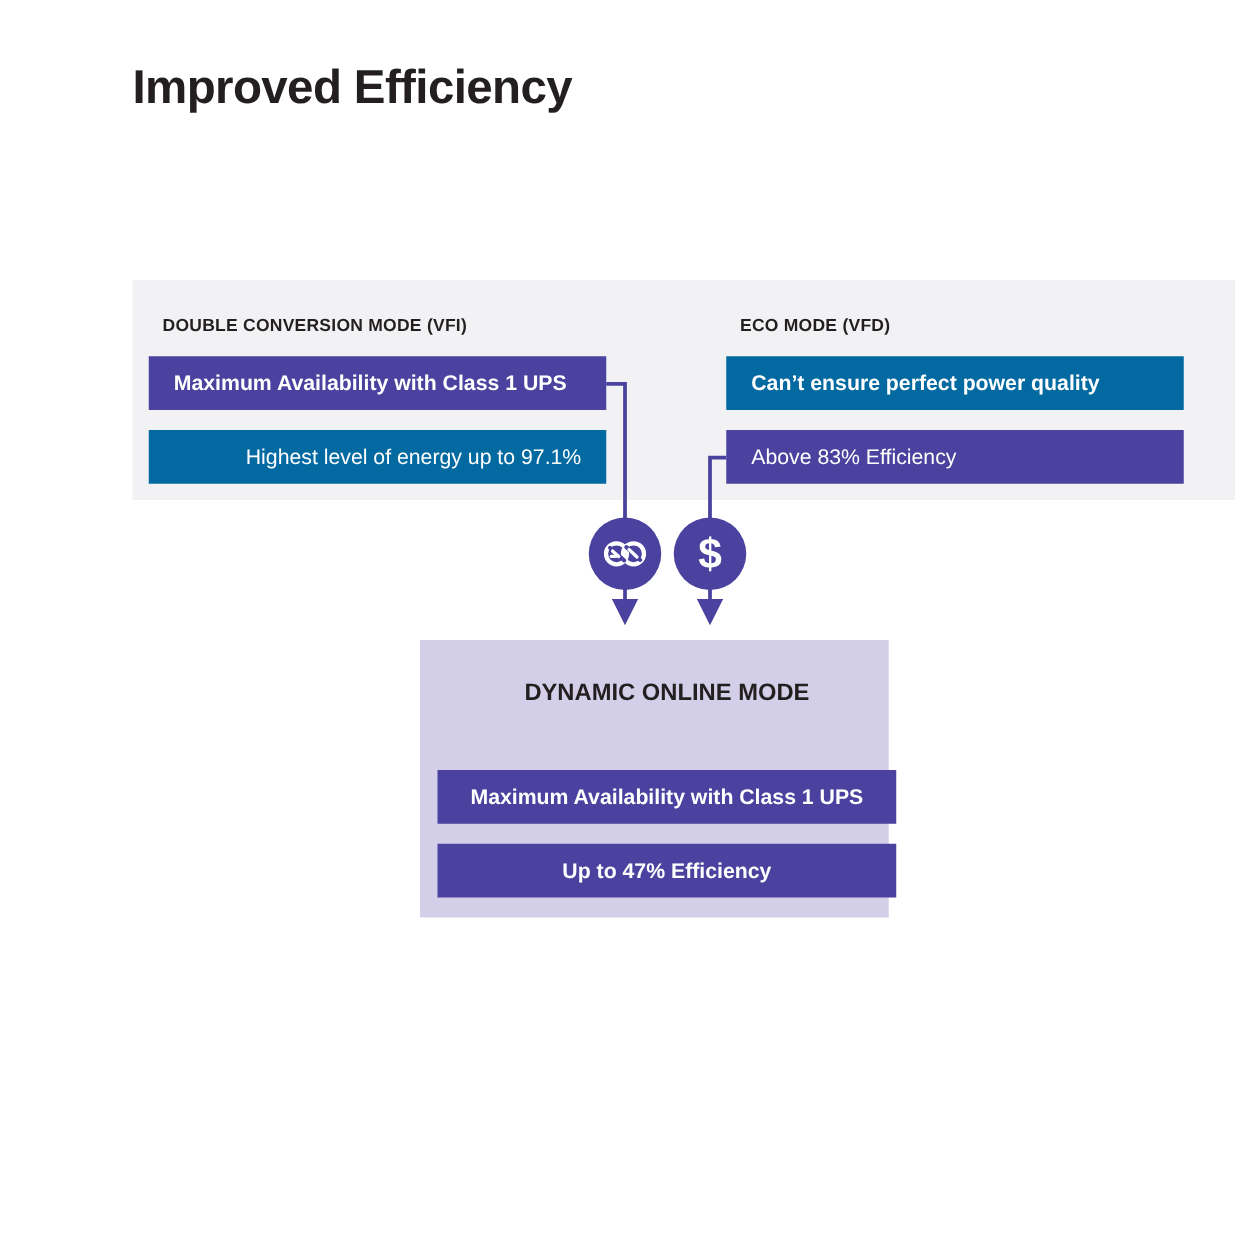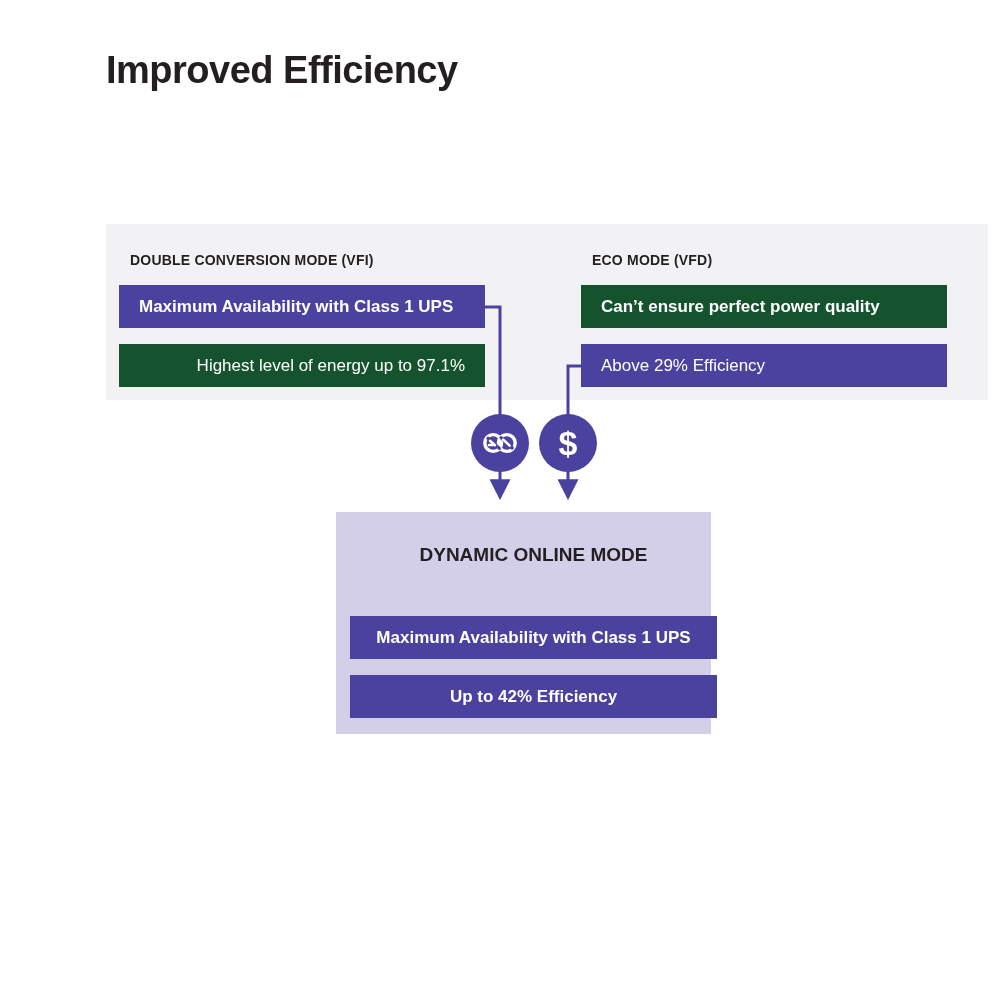--- a/index.html
+++ b/index.html
@@ -71,21 +71,21 @@
     width: 366px;
     height: 43px;
     box-sizing: border-box;
     display: flex;
     align-items: center;
     color: #ffffff;
     font-size: 17px;
     white-space: nowrap;
   }
   .bar.purple { background: #4a429e; }
-  .bar.black  { background: #14532d; }
+  .bar.black  { background: #0369a1; }
   .bar.row1 { top: 61px; }
   .bar.row2 { top: 120px; }
   .bar.align-left  { justify-content: flex-start; padding-left: 20px; }
   .bar.align-right { justify-content: flex-end;  padding-right: 20px; }
   .bar.bold { font-weight: 700; }
   .bar.regular { font-weight: 400; }
 
   
   #connectors {
     position: absolute;
@@ -158,21 +158,21 @@
 
     <div class="mode-col" id="mode-col-vfi">
       <div class="col-heading">DOUBLE CONVERSION MODE (VFI)</div>
       <div class="bar purple row1 align-left bold">Maximum Availability with Class 1 UPS</div>
       <div class="bar black row2 align-right regular">Highest level of energy up to 97.1%</div>
     </div>
 
     <div class="mode-col" id="mode-col-vfd">
       <div class="col-heading">ECO MODE (VFD)</div>
       <div class="bar black row1 align-left bold">Can’t ensure perfect power quality</div>
-      <div class="bar purple row2 align-left regular">Above 29% Efficiency</div>
+      <div class="bar purple row2 align-left regular">Above 83% Efficiency</div>
     </div>
   </div>
 
   <svg id="connectors" viewBox="0 0 1000 1000">
     <defs>
       <marker id="arrow" viewBox="0 0 10 10" refX="8.5" refY="5" markerWidth="7" markerHeight="7" orient="auto-start-reverse">
         <path d="M 0 0 L 10 5 L 0 10 z" fill="#4a429e"></path>
       </marker>
     </defs>
 
@@ -203,16 +203,16 @@
     <svg width="40" height="40" viewBox="0 0 40 40">
       <text x="20" y="31.5" text-anchor="middle" font-family="'Liberation Sans', sans-serif" font-size="34" font-weight="700" fill="#ffffff">$</text>
     </svg>
   </div>
 
   <div id="dynamic-box">
     <div id="dynamic-heading">
       <div>DYNAMIC ONLINE MODE</div>
     </div>
     <div class="dyn-bar" id="dyn-bar-1">Maximum Availability with Class 1 UPS</div>
-    <div class="dyn-bar" id="dyn-bar-2">Up to 42% Efficiency</div>
+    <div class="dyn-bar" id="dyn-bar-2">Up to 47% Efficiency</div>
   </div>
 
 </div>
 
 </body></html>

